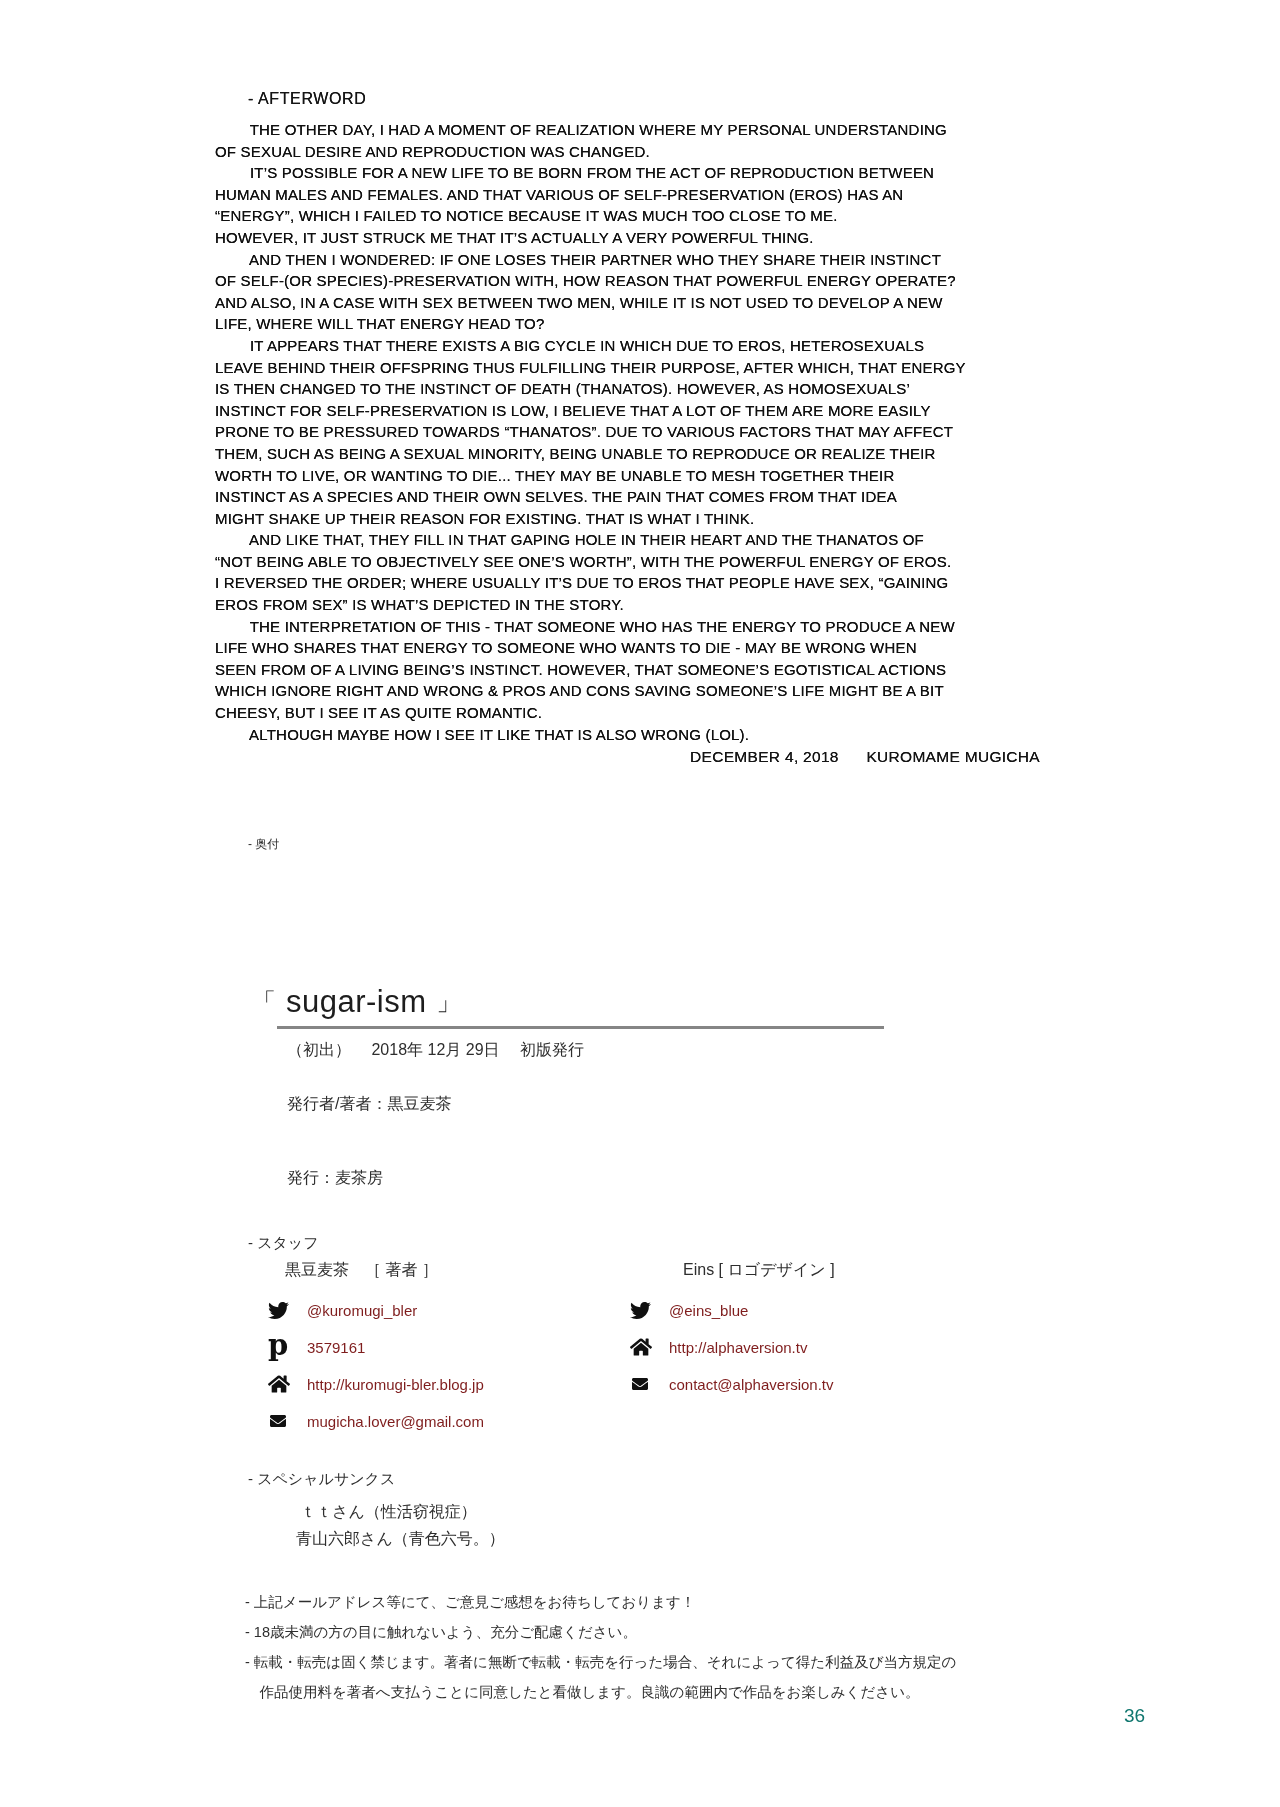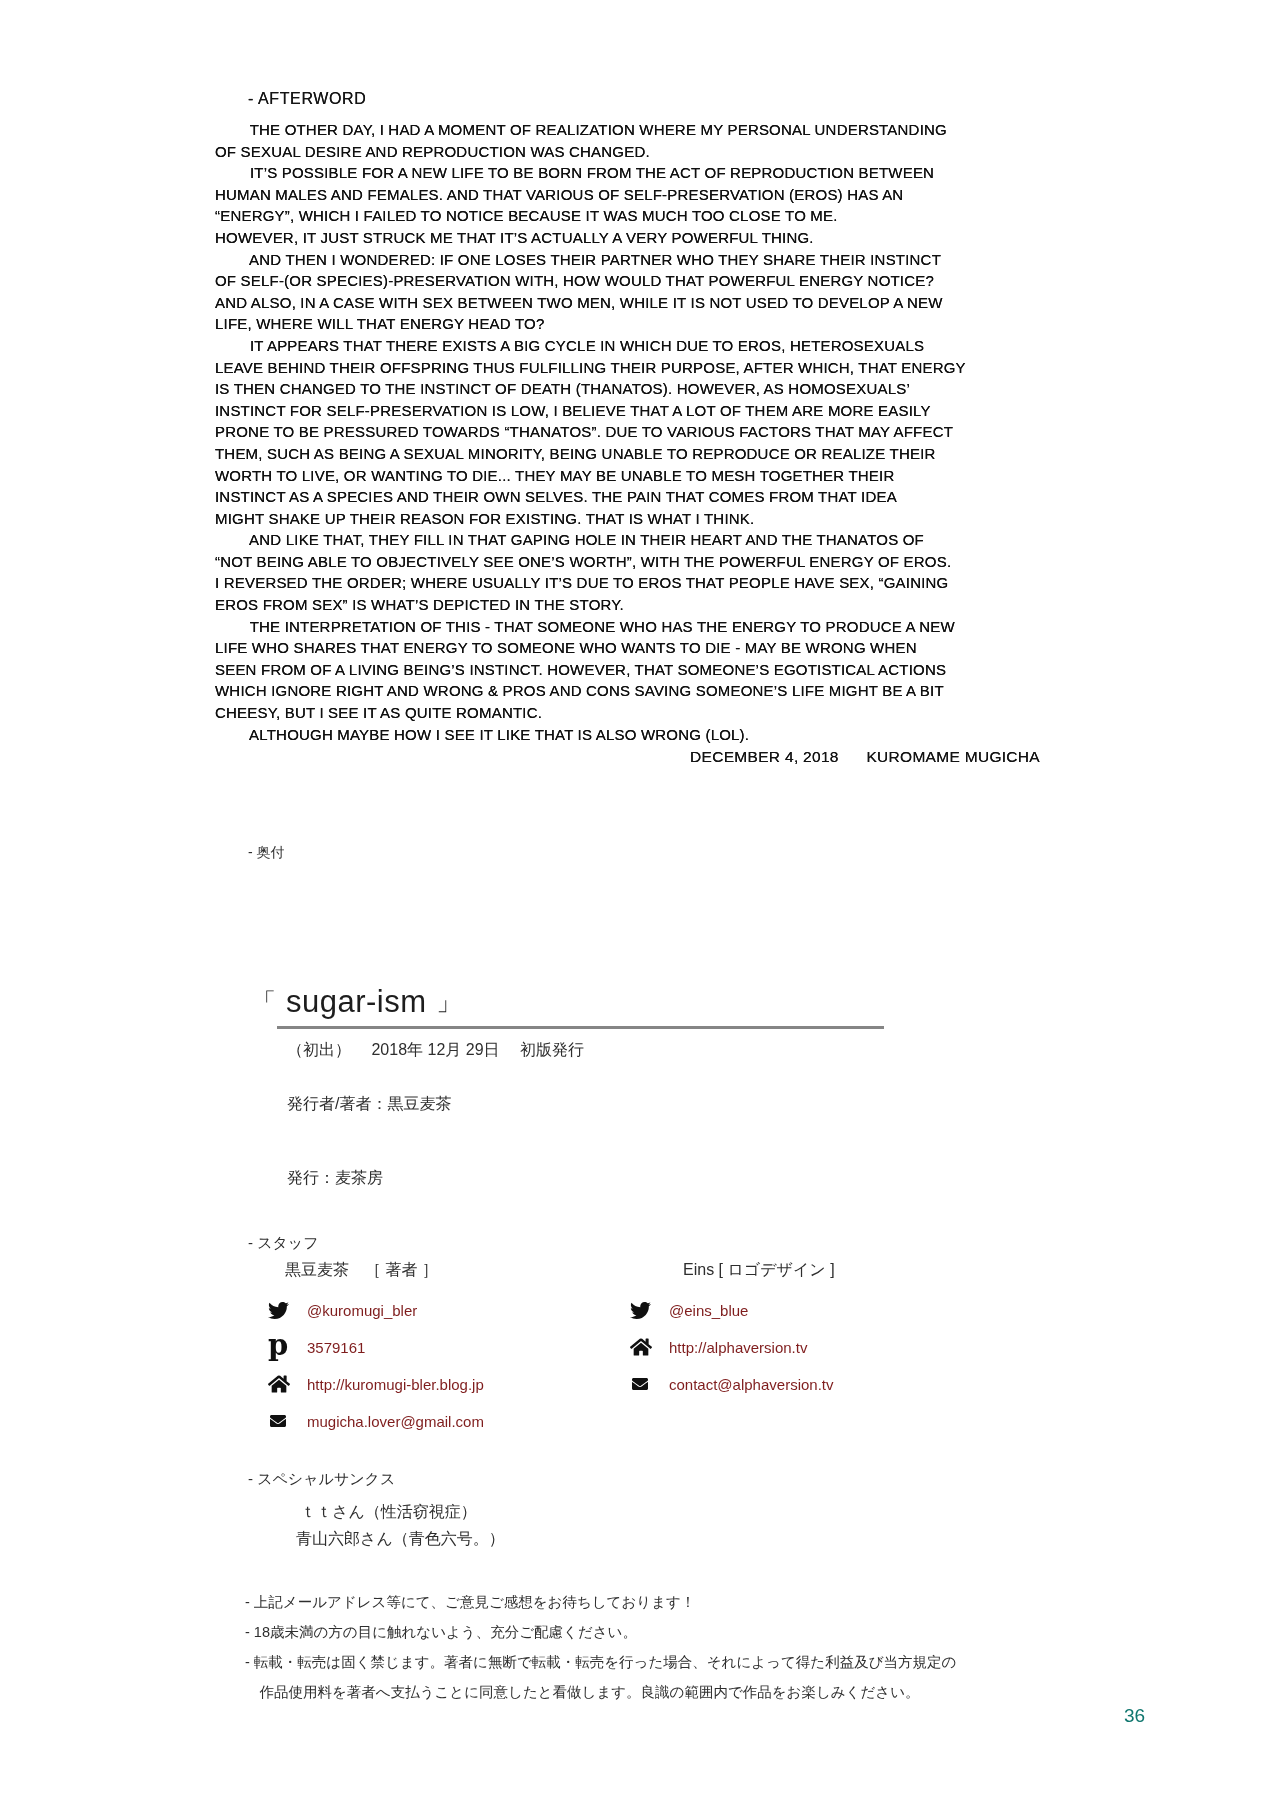--- a/index.html
+++ b/index.html
@@ -20,21 +20,21 @@
     white-space:pre; font-size:15px; line-height:21.6px; letter-spacing:.2px;
     text-shadow:0 0 .45px currentColor; color:#101010;
   }
   .aw-signoff {
     position:absolute; top:748px; right:240px;
     font-size:15.5px; white-space:pre; letter-spacing:.3px; text-shadow:0 0 .5px currentColor;
   }
 
   
   .jp { color:#2e2e2e; }
-  .col-heading { position:absolute; left:248px; top:836px; font-size:14px; white-space:pre;margin-top:8px; }
+  .col-heading { position:absolute; left:248px; top:836px; font-size:12px; white-space:pre; }
   .book-title { position:absolute; left:252px; top:984px; display:flex; align-items:center; gap:10px; color:#1d1d1d; }
   .book-title .bracket { font-size:24px; }
   .book-title .title-latin { font-size:31px; letter-spacing:.5px; }
   .title-rule { position:absolute; left:277px; top:1026px; width:607px; height:3px; background:#858585; }
   .col-line { position:absolute; left:287px; font-size:16px; white-space:pre; }
   .first-pub  { top:1040px; }
   .pub-author { top:1094px; }
   .pub        { top:1168px; }
 
   
@@ -81,21 +81,21 @@
       <div class="aw-line">        IT’S POSSIBLE FOR A NEW LIFE TO BE BORN FROM THE ACT OF REPRODUCTION BETWEEN</div>
 
       <div class="aw-line">HUMAN MALES AND FEMALES. AND THAT VARIOUS OF SELF-PRESERVATION (EROS) HAS AN</div>
 
       <div class="aw-line">“ENERGY”, WHICH I FAILED TO NOTICE BECAUSE IT WAS MUCH TOO CLOSE TO ME.</div>
 
       <div class="aw-line">HOWEVER, IT JUST STRUCK ME THAT IT’S ACTUALLY A VERY POWERFUL THING.</div>
 
       <div class="aw-line">        AND THEN I WONDERED: IF ONE LOSES THEIR PARTNER WHO THEY SHARE THEIR INSTINCT</div>
 
-      <div class="aw-line">OF SELF-(OR SPECIES)-PRESERVATION WITH, HOW WOULD THAT POWERFUL ENERGY NOTICE?</div>
+      <div class="aw-line">OF SELF-(OR SPECIES)-PRESERVATION WITH, HOW REASON THAT POWERFUL ENERGY OPERATE?</div>
 
       <div class="aw-line">AND ALSO, IN A CASE WITH SEX BETWEEN TWO MEN, WHILE IT IS NOT USED TO DEVELOP A NEW</div>
 
       <div class="aw-line">LIFE, WHERE WILL THAT ENERGY HEAD TO?</div>
 
       <div class="aw-line">        IT APPEARS THAT THERE EXISTS A BIG CYCLE IN WHICH DUE TO EROS, HETEROSEXUALS</div>
 
       <div class="aw-line">LEAVE BEHIND THEIR OFFSPRING THUS FULFILLING THEIR PURPOSE, AFTER WHICH, THAT ENERGY</div>
 
       <div class="aw-line">IS THEN CHANGED TO THE INSTINCT OF DEATH (THANATOS). HOWEVER, AS HOMOSEXUALS’</div>

